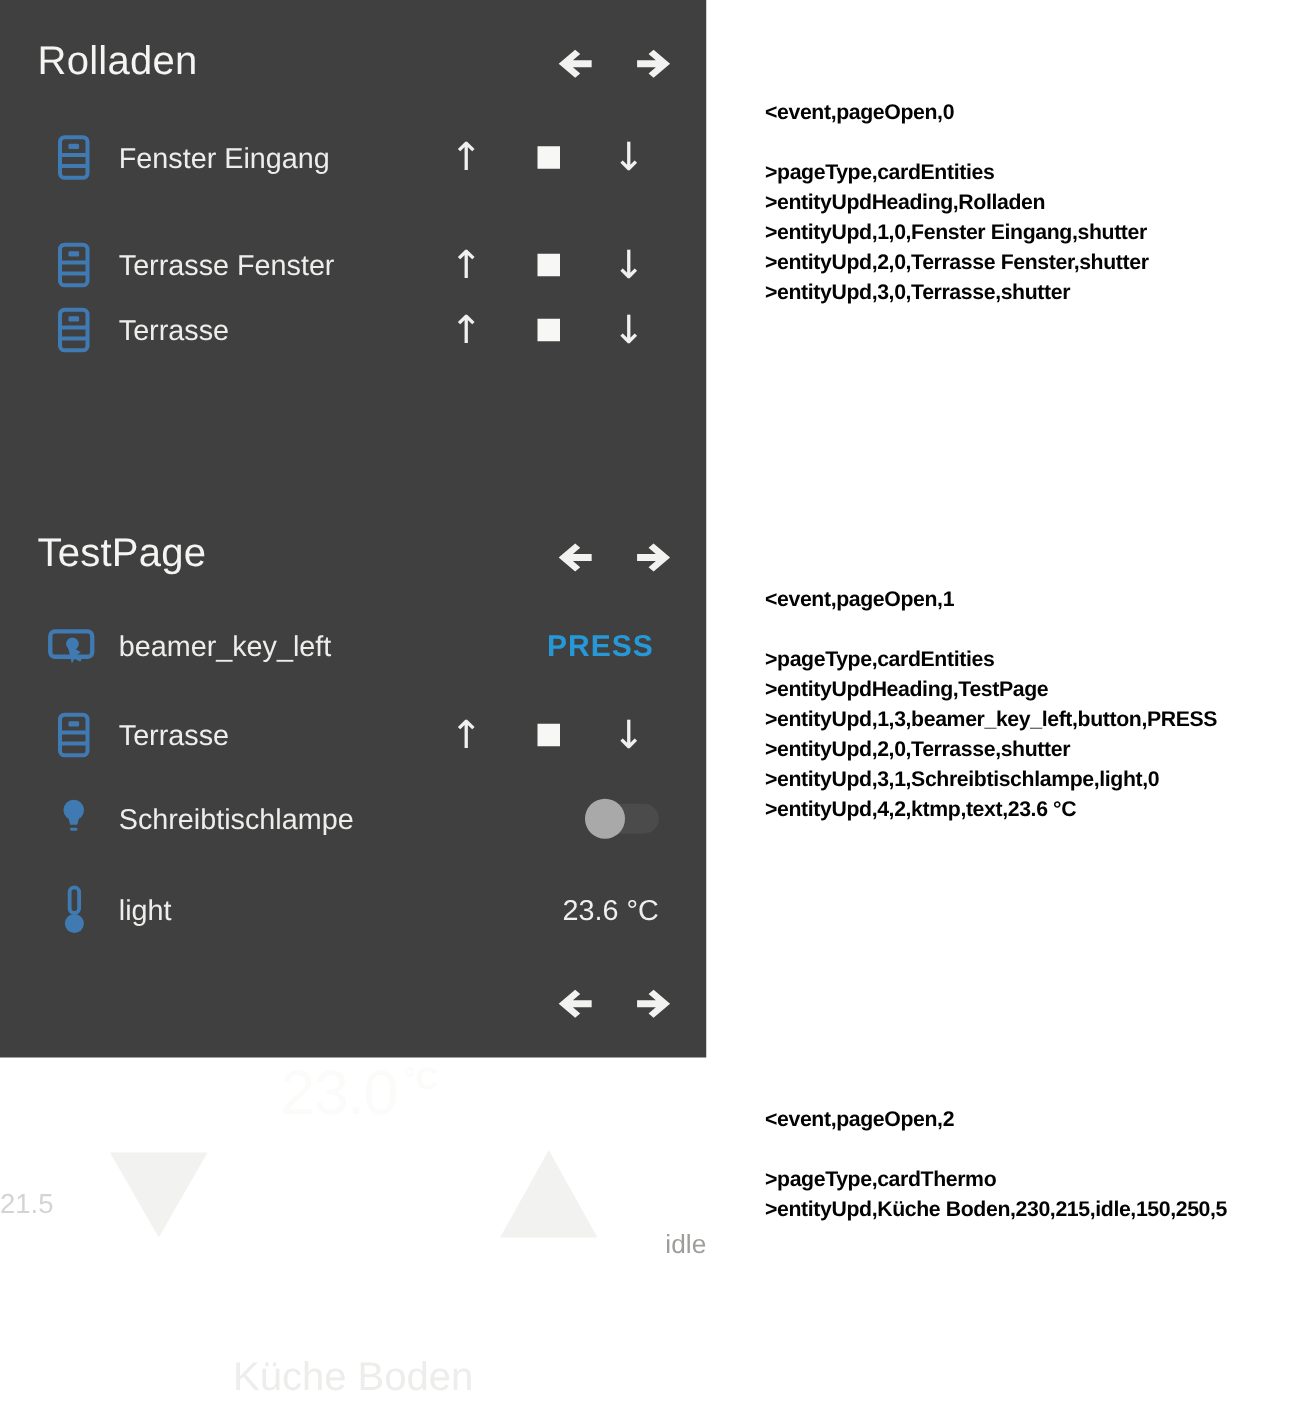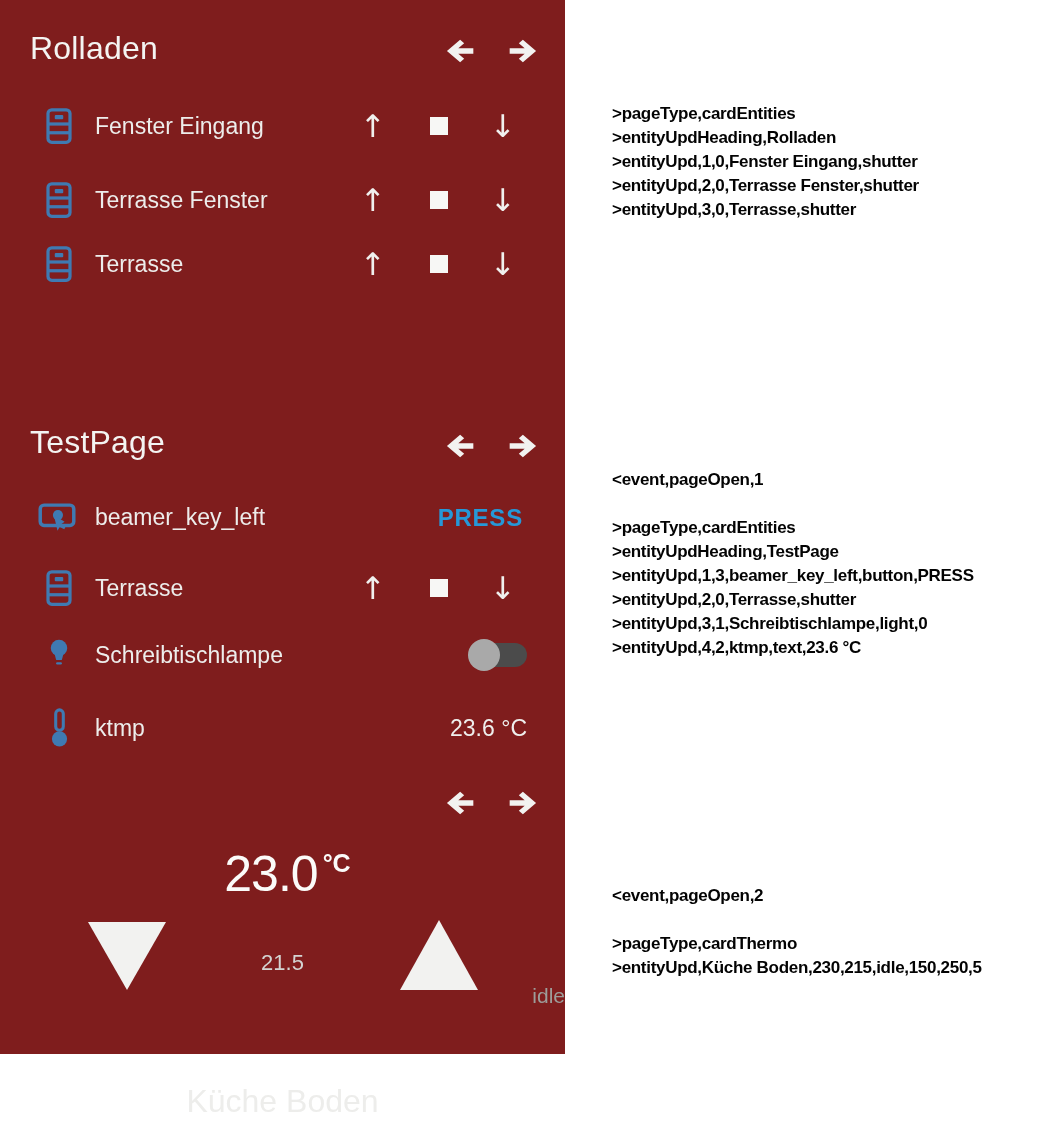--- a/index.html
+++ b/index.html
@@ -1,20 +1,20 @@
 <!DOCTYPE html>
 <html><head>
 <meta charset="utf-8">
 <style>
   * { margin:0; padding:0; box-sizing:border-box; }
   body { background:#ffffff; font-family:"Liberation Sans", sans-serif; }
   .stage { position:relative; width:1045px; height:1141px; background:#ffffff; overflow:hidden; }
 
   
-  .panel { position:absolute; left:0; top:0; width:565px; height:1054px; background:#7f1d1d; color:#f2f2f0; }
+  .panel { position:absolute; left:0; top:0; width:565px; height:846px; background:#404040; color:#f2f2f0; }
   .abs { position:absolute; }
 
   .card-heading { font-size:32px; font-weight:400; color:#f4f4f2; letter-spacing:0.2px; }
 
   .nav-arrow { position:absolute; width:40px; height:34px; cursor:pointer; }
   .nav-arrow svg { display:block; width:100%; height:100%; }
 
   .entity-row { position:absolute; left:0; width:565px; height:44px; }
   .entity-row .icon { position:absolute; color:#3f7ab2; }
   .entity-label { position:absolute; left:95px; top:0; height:44px; line-height:44px; font-size:23px; color:#ededeb; white-space:nowrap; }
@@ -30,21 +30,21 @@
   .toggle { position:absolute; right:38px; top:10px; width:56px; height:24px; background:#4b4b4b; border-radius:13px; cursor:pointer; }
   .toggle .knob { position:absolute; left:-3px; top:-4px; width:32px; height:32px; border-radius:50%; background:#a9a9a9; }
 
   
   .thermo-temp { position:absolute; left:0; top:845px; width:575px; text-align:center; white-space:nowrap; }
   .thermo-temp .big { font-size:50px; font-weight:400; color:#fbfbf9; letter-spacing:-1px; }
   .thermo-temp .unit { font-size:25px; font-weight:700; color:#fbfbf9; vertical-align:top; position:relative; top:4px; margin-left:5px; }
   .tri { position:absolute; width:0; height:0; cursor:pointer; }
   .tri-down { left:88px;  top:922px; border-left:39px solid transparent; border-right:39px solid transparent; border-top:68px solid #f2f2f0; }
   .tri-up   { left:400px; top:920px; border-left:39px solid transparent; border-right:39px solid transparent; border-bottom:70px solid #f2f2f0; }
-  .thermo-setpoint { position:absolute; left:0; top:950px; width:565px; text-align:center; font-size:22px; color:#d4d4d2; }
+  .thermo-setpoint { position:absolute; left:0; top:950px; width:565px; font-size:22px; color:#d4d4d2; }
   .thermo-state    { position:absolute; left:0; top:984px; width:565px; text-align:right; font-size:21px; color:#9d9d9a; }
   .thermo-title    { position:absolute; left:0; top:1083px; width:565px; text-align:center; font-size:32px; color:#ededeb; }
 
   
   .log-block { position:absolute; left:612px; color:#030303; font-weight:700; font-size:17px; letter-spacing:-0.3px; }
   .log-line { min-height:24px; line-height:24px; white-space:pre; }
 </style>
 </head>
 <body>
 
@@ -73,21 +73,21 @@
           <line x1="3.2" y1="13.4" x2="20.8" y2="13.4" stroke="currentColor" stroke-width="2.6"></line>
           <line x1="3.2" y1="20.4" x2="20.8" y2="20.4" stroke="currentColor" stroke-width="2.6"></line>
         </svg>
       </span>
       <span class="entity-label">Fenster Eingang</span>
       <span class="ctl ctl-up">↑</span>
       <span class="ctl-stop"></span>
       <span class="ctl ctl-down">↓</span>
     </div>
 
-    <div class="entity-row" style="top:178px;">
+    <div class="entity-row" style="top:190px;">
       <span class="icon" style="left:44px; top:2px;">
         <svg width="30" height="40" viewBox="0 0 24 30">
           <rect x="3.2" y="2" width="17.6" height="26" rx="3" fill="none" stroke="currentColor" stroke-width="2.6"></rect>
           <rect x="8.6" y="6.2" width="6.8" height="3.4" rx="0.8" fill="currentColor"></rect>
           <line x1="3.2" y1="13.4" x2="20.8" y2="13.4" stroke="currentColor" stroke-width="2.6"></line>
           <line x1="3.2" y1="20.4" x2="20.8" y2="20.4" stroke="currentColor" stroke-width="2.6"></line>
         </svg>
       </span>
       <span class="entity-label">Terrasse Fenster</span>
       <span class="ctl ctl-up">↑</span>
@@ -164,21 +164,21 @@
       </span>
     </div>
 
     <div class="entity-row" style="top:706px;">
       <span class="icon" style="left:50px; top:1px;">
         <svg width="19" height="42" viewBox="0 0 13 28">
           <rect x="3.9" y="1.6" width="5.2" height="14" rx="2.6" fill="none" stroke="currentColor" stroke-width="2.1"></rect>
           <circle cx="6.5" cy="21.4" r="5.2" fill="currentColor"></circle>
         </svg>
       </span>
-      <span class="entity-label">ktmp</span>
+      <span class="entity-label">light</span>
       <span class="value-label">23.6 °C</span>
     </div>
 
     <div class="nav-arrow" style="left:440px; top:786px;">
       <svg viewBox="0 0 24 24" preserveAspectRatio="none">
         <path fill="#f2f2f0" d="M20,10V14H11L14.5,17.5L12.08,19.92L4.16,12L12.08,4.08L14.5,6.5L11,10H20Z"></path>
       </svg>
     </div>
     <div class="nav-arrow" style="left:503px; top:786px;">
       <svg viewBox="0 0 24 24" preserveAspectRatio="none">
@@ -192,20 +192,21 @@
 
     <div class="tri tri-down"></div>
     <div class="tri tri-up"></div>
 
     <div class="thermo-setpoint">21.5</div>
     <div class="thermo-state">idle</div>
     <div class="thermo-title">Küche Boden</div>
   </div>
 
   <div class="log-block" style="top:78px;">
+    <div class="log-line">&lt;event,pageOpen,0</div>
     <div class="log-line"></div>
     <div class="log-line">&gt;pageType,cardEntities</div>
     <div class="log-line">&gt;entityUpdHeading,Rolladen</div>
     <div class="log-line">&gt;entityUpd,1,0,Fenster Eingang,shutter</div>
     <div class="log-line">&gt;entityUpd,2,0,Terrasse Fenster,shutter</div>
     <div class="log-line">&gt;entityUpd,3,0,Terrasse,shutter</div>
   </div>
 
   <div class="log-block" style="top:468px;">
     <div class="log-line">&lt;event,pageOpen,1</div>

